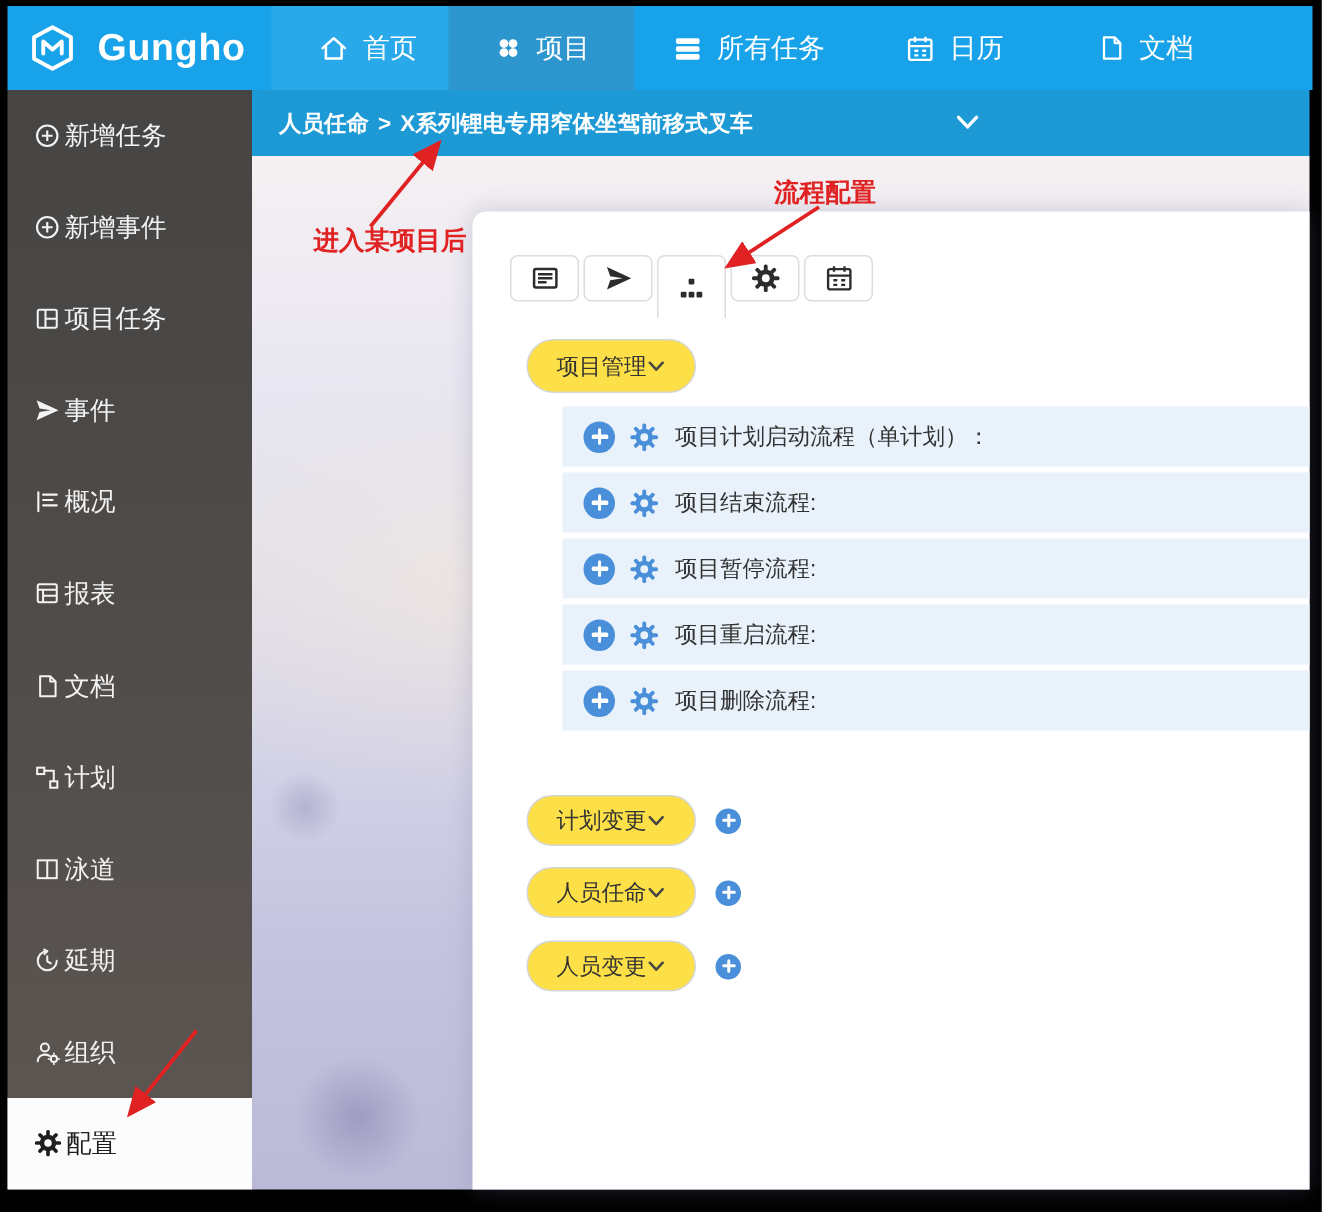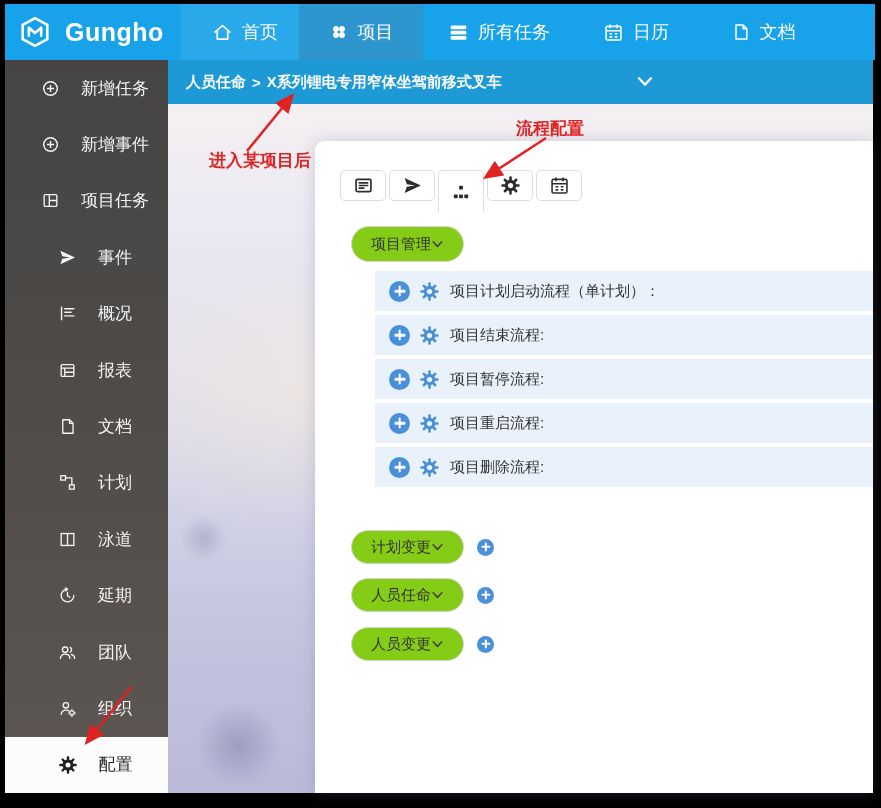--- a/index.html
+++ b/index.html
@@ -21,21 +21,21 @@
   
   .breadcrumb{position:absolute;left:168px;top:60px;width:705px;height:44px;background:#1d9ad6;color:#fff;
     display:flex;align-items:center;font-size:15px;font-weight:600;padding-left:18px;box-sizing:border-box;}
   .breadcrumb .sep{margin:0 6px;}
   .bc-chev{position:absolute;left:468px;top:15px;color:#fff;}
 
   
   .sidebar{position:absolute;left:5px;top:60px;width:163px;height:733px;
     background:linear-gradient(180deg,#464543 0%,#4d4a48 40%,#56514e 72%,#5e5752 100%);
     display:flex;flex-direction:column;}
-  .sitem{flex:1;display:flex;align-items:center;gap:21px;padding-left:17px;color:#f3f3f3;font-size:17px;cursor:pointer;justify-content:center;}
+  .sitem{flex:1;display:flex;align-items:center;gap:2px;padding-left:17px;color:#f3f3f3;font-size:17px;cursor:pointer;}
   .sitem .sicon{display:flex;align-items:center;color:#f3f3f3;}
   .sitem.active{background:#fcfcfc;color:#1f1f1f;}
   .sitem.active .sicon{color:#1f1f1f;}
 
   
   .landscape{position:absolute;left:168px;top:104px;width:705px;height:689px;
     background:
       radial-gradient(ellipse 60% 30% at 22% 42%, rgba(250,236,218,0.55), rgba(250,236,218,0) 70%),
       radial-gradient(circle 60px at 10% 93%, rgba(120,118,165,0.45), rgba(120,118,165,0) 70%),
       radial-gradient(circle 34px at 5% 63%, rgba(140,138,178,0.40), rgba(140,138,178,0) 70%),
@@ -43,21 +43,21 @@
 
   
   .panel{position:absolute;left:315px;top:141px;width:558px;height:652px;background:#fff;
     border-top-left-radius:9px;box-shadow:0 0 16px rgba(110,110,150,0.28);}
   .tabs{position:absolute;left:25px;top:29px;display:flex;align-items:flex-start;gap:3px;}
   .tab{width:46px;height:31px;border:1px solid #ddd;border-radius:5px;background:#fff;
     display:flex;align-items:center;justify-content:center;color:#2c2c2c;cursor:pointer;box-sizing:border-box;}
   .tab.active{height:42px;border-bottom:none;border-radius:5px 5px 0 0;}
 
   .gpill{display:inline-flex;align-items:center;gap:0;height:36px;padding:0 19px;border:1px solid #d5d5d5;
-    border-radius:19px;background:#84cc16;font-size:15px;color:#333;cursor:pointer;box-sizing:border-box;}
+    border-radius:19px;background:#fde047;font-size:15px;color:#333;cursor:pointer;box-sizing:border-box;}
   .gpill .pchev{display:flex;align-items:center;color:#444;}
   .gp-main{position:absolute;left:36px;top:85px;}
 
   .rows{position:absolute;left:60px;top:130px;right:0;margin:0;padding:0;list-style:none;}
   .row{height:40px;margin-bottom:4px;background:#e9f2fb;display:flex;align-items:center;padding-left:14px;}
   .rlabel{font-size:15px;color:#333;margin-left:10px;}
 
   .plusc{position:relative;width:21px;height:21px;border-radius:50%;background:#4a8fd9;display:inline-block;cursor:pointer;flex:none;}
   .plusc::before,.plusc::after{content:"";position:absolute;background:#fff;left:50%;top:50%;transform:translate(-50%,-50%);border-radius:1px;}
   .plusc::before{width:11px;height:2.6px;}
@@ -243,30 +243,20 @@
     </div>
     <div class="sitem">
       <span class="sicon">
         <svg width="19" height="19" viewBox="0 0 24 24" fill="none" stroke="currentColor" stroke-width="1.7" stroke-linecap="round">
             <path d="M20 12 A8 8 0 1 1 12 4"></path>
             <path d="M12 4 L9.4 2.6 M12 4 L9.6 6.4"></path>
             <path d="M12 8.2 V12.5 L15 14.2"></path>
           </svg>
       </span>
       <span>延期</span>
-    </div>
-    <div class="sitem">
-      <span class="sicon">
-        <svg width="19" height="19" viewBox="0 0 24 24" fill="none" stroke="currentColor" stroke-width="1.7" stroke-linecap="round">
-            <circle cx="9" cy="8.5" r="3.4"></circle>
-            <path d="M3 19.5 C3 15.8 6 14 9 14 C12 14 15 15.8 15 19.5"></path>
-            <path d="M15.5 5.6 A3.4 3.4 0 0 1 15.5 11.4 M16.8 14.4 C19.2 15.2 21 17 21 19.5"></path>
-          </svg>
-      </span>
-      <span>团队</span>
     </div>
     <div class="sitem">
       <span class="sicon">
         <svg width="19" height="19" viewBox="0 0 24 24" fill="none" stroke="currentColor" stroke-width="1.7" stroke-linecap="round">
             <circle cx="10" cy="8" r="3.4"></circle>
             <path d="M4 19.5 C4 15.8 7 14 10 14 C11.4 14 12.8 14.4 14 15.1"></path>
             <circle cx="17.6" cy="17.6" r="2.6"></circle>
             <path d="M17.6 14 V12.9 M17.6 21.2 V22.3 M21.2 17.6 H22.3 M14 17.6 H12.9" stroke-width="1.3"></path>
           </svg>
       </span>

